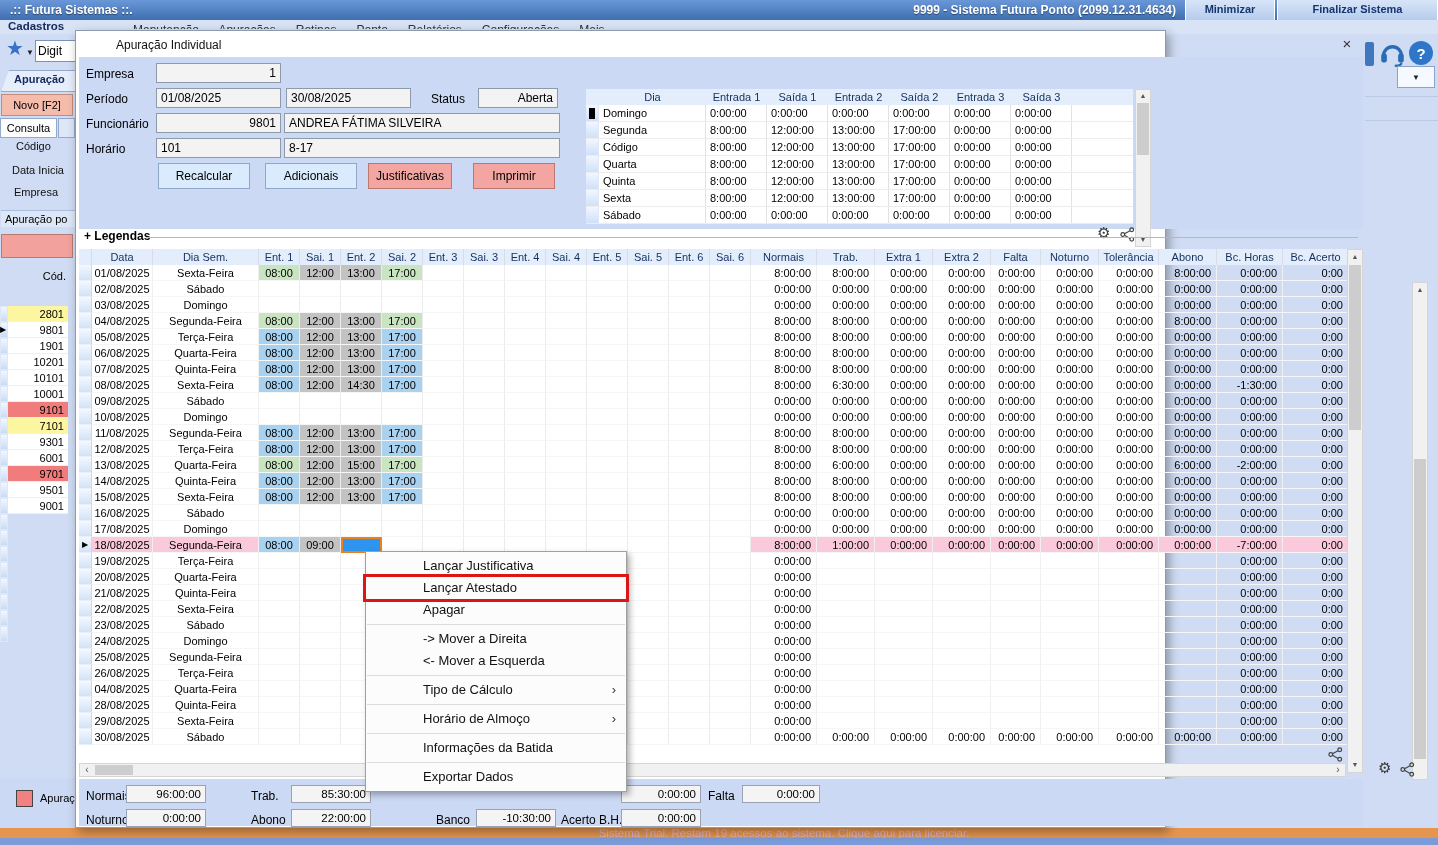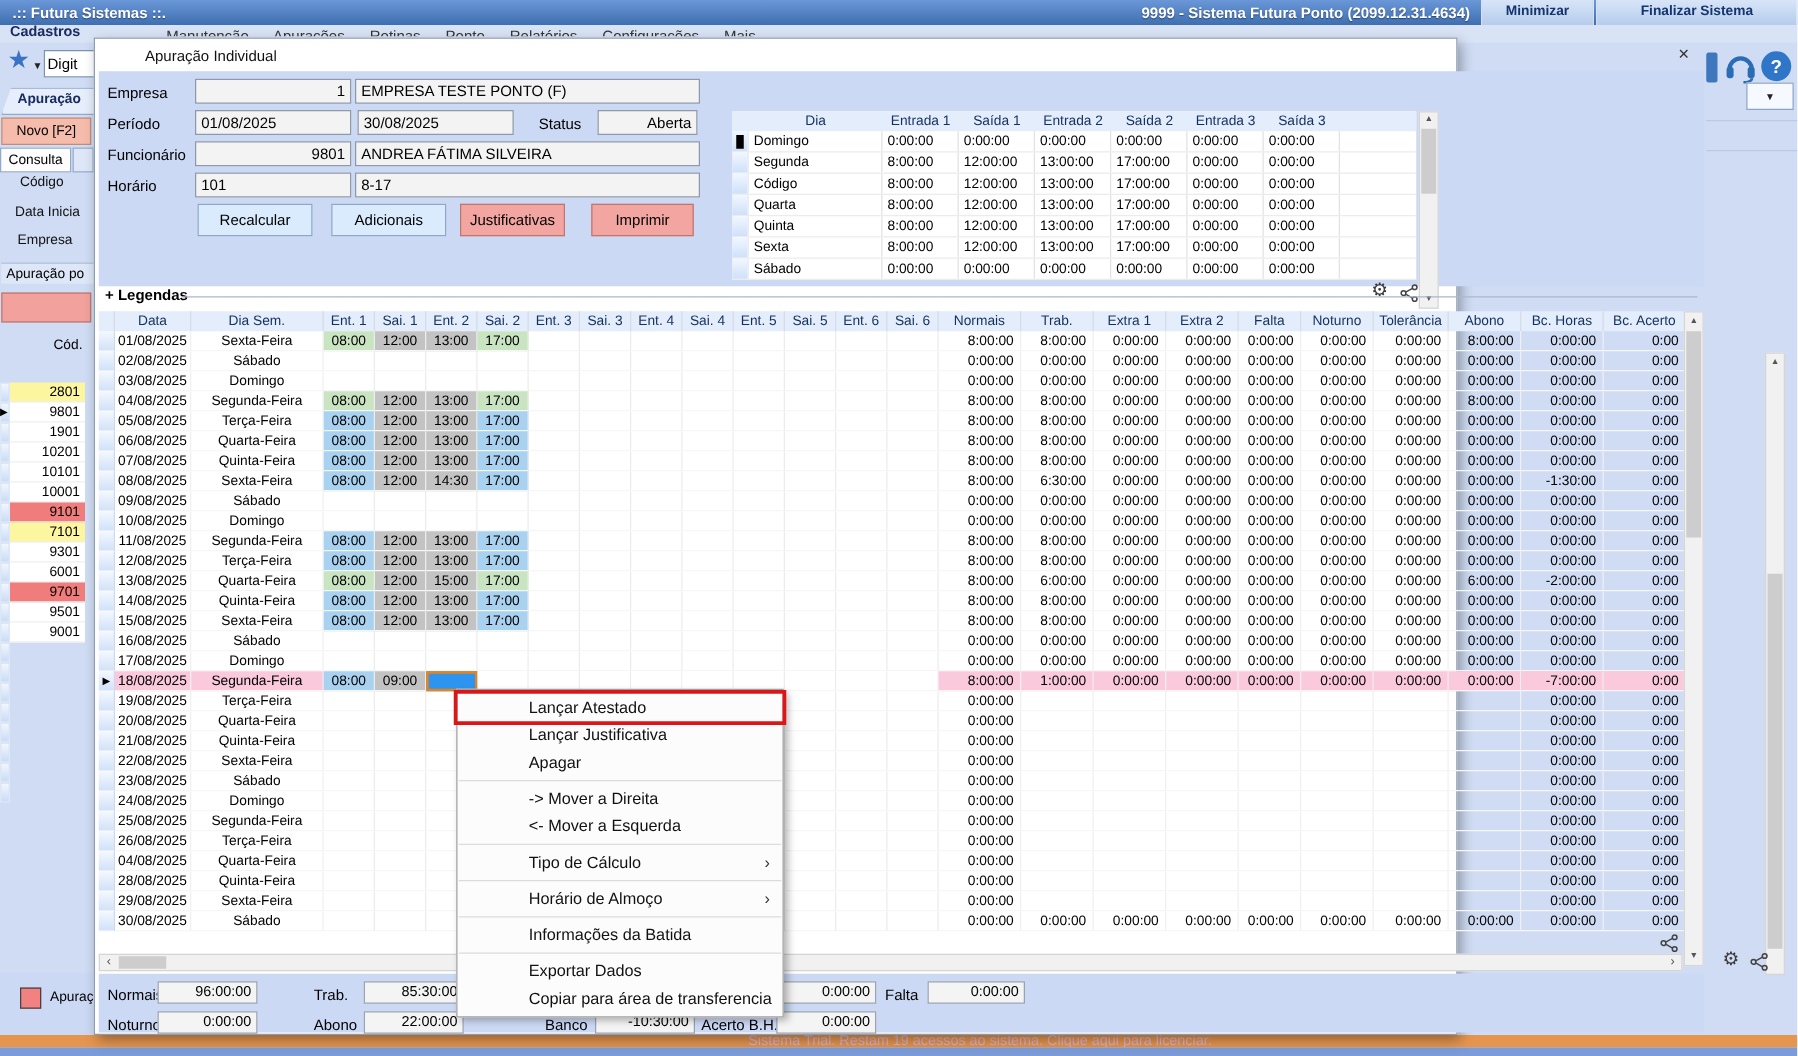--- a/index.html
+++ b/index.html
@@ -295,21 +295,20 @@
     <path d="M4.8 7.2 10.7 3.9 M4.8 8.9 10.7 12.2" stroke="#444" stroke-width="1.2"></path>
   </svg>
 
   <div class="dialog">
     <span class="dlg-title">Apuração Individual</span>
     <div class="dlg-close">×</div>
 
     <div class="form-panel">
       <span class="lbl" style="left:7px;top:10px;">Empresa</span>
       <div class="f r" style="left:77px;top:6px;width:125px;height:20px;">1</div>
-      <div class="f" style="left:205px;top:6px;width:276px;height:20px;">EMPRESA TESTE PONTO (F)</div>
 
       <span class="lbl" style="left:7px;top:35px;">Período</span>
       <div class="f" style="left:77px;top:31px;width:125px;height:20px;">01/08/2025</div>
       <div class="f" style="left:207px;top:31px;width:125px;height:20px;">30/08/2025</div>
       <span class="lbl" style="left:352px;top:35px;">Status</span>
       <div class="f r" style="left:399px;top:31px;width:80px;height:20px;">Aberta</div>
 
       <span class="lbl" style="left:7px;top:60px;">Funcionário</span>
       <div class="f r" style="left:77px;top:56px;width:125px;height:20px;">9801</div>
       <div class="f" style="left:205px;top:56px;width:276px;height:20px;">ANDREA FÁTIMA SILVEIRA</div>
@@ -1297,33 +1296,32 @@
       <span class="slbl" style="left:172px;top:34px;">Abono</span>
       <div class="sf" style="left:212px;top:30px;width:80px;height:18px;">22:00:00</div>
       <span class="slbl" style="left:357px;top:34px;">Banco</span>
       <div class="sf" style="left:397px;top:30px;width:80px;height:18px;">-10:30:00</div>
       <span class="slbl" style="left:482px;top:34px;">Acerto B.H.</span>
       <div class="sf" style="left:542px;top:30px;width:80px;height:18px;">0:00:00</div>
     </div>
   </div>
 
   <div id="context-menu">
+      <div class="mi">Lançar Justificativa</div>
       <div class="mi hl">Lançar Atestado</div>
-      <div class="mi">Lançar Justificativa</div>
       <div class="mi">Apagar</div>
       <div class="msep"></div>
       <div class="mi">-&gt; Mover a Direita</div>
       <div class="mi">&lt;- Mover a Esquerda</div>
       <div class="msep"></div>
       <div class="mi">Tipo de Cálculo<span class="sub">›</span></div>
       <div class="msep"></div>
       <div class="mi">Horário de Almoço<span class="sub">›</span></div>
       <div class="msep"></div>
       <div class="mi">Informações da Batida</div>
       <div class="msep"></div>
       <div class="mi">Exportar Dados</div>
-      <div class="mi">Copiar para área de transferencia</div>
     </div>
 
   <div class="statusbar">Sistema Trial. Restam 19 acessos ao sistema. Clique aqui para licenciar.</div>
   <div class="bottomstrip"></div>
 
 </div>
 
 </body></html>

